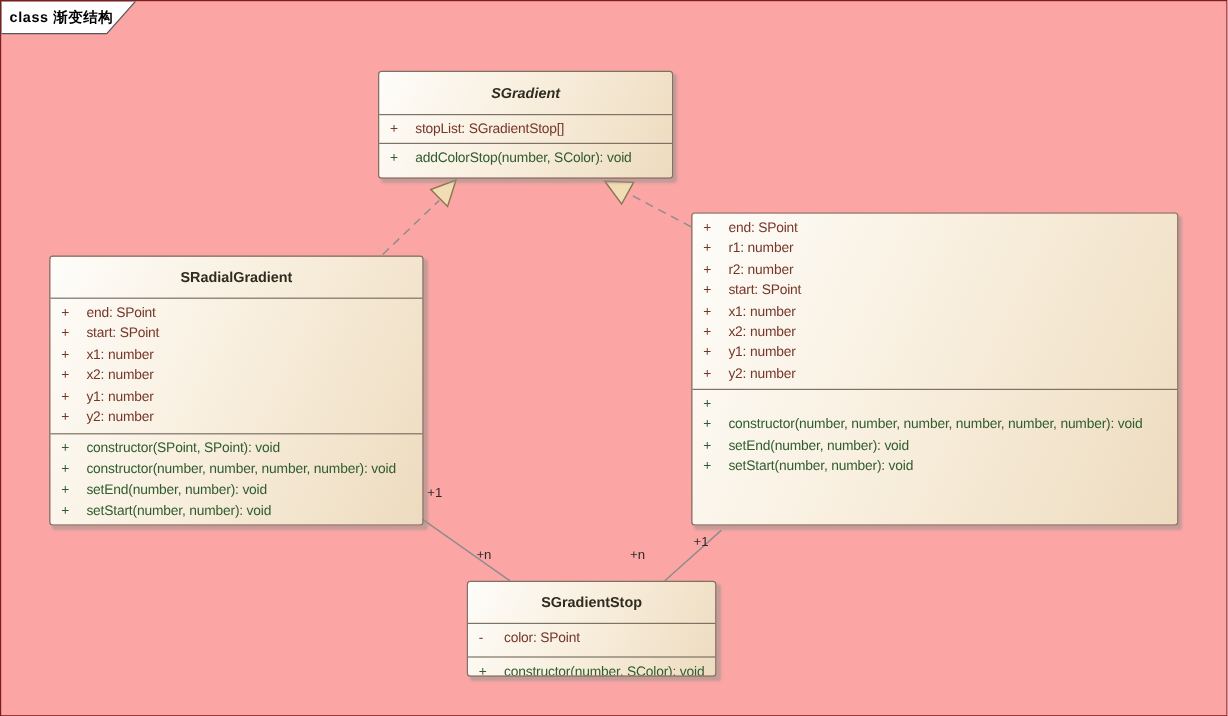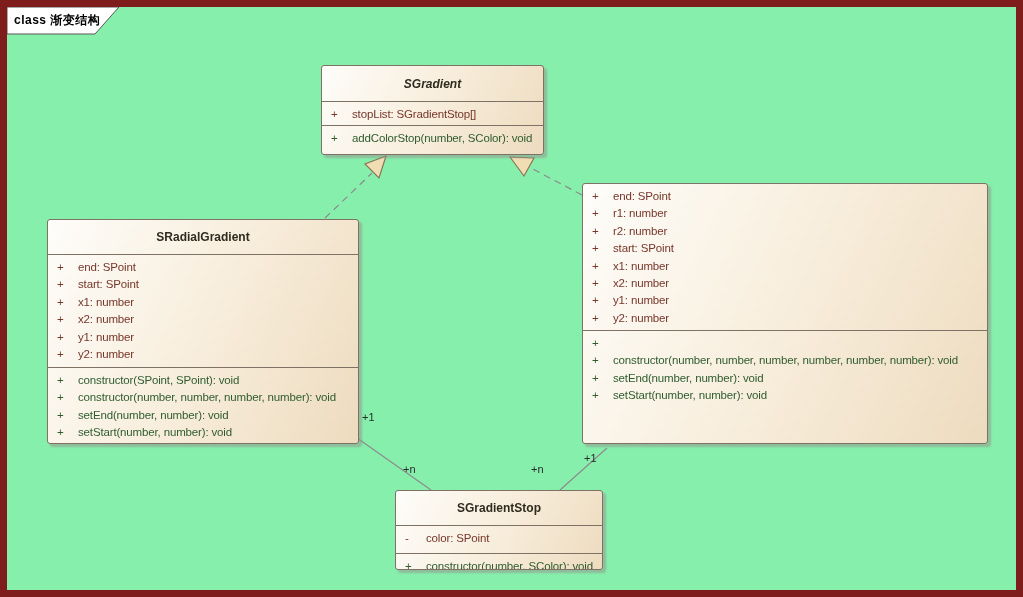--- a/index.html
+++ b/index.html
@@ -1,18 +1,18 @@
 <!DOCTYPE html>
 <html style="--attribute-text: #77362a; --method-text: #2f5c2f; --box-border: #7d7263; --connector: #8c8c8c; --arrow-fill: #f1ddb4; --arrow-stroke: #8a7653; --box-fill-light: #fefdfa; --box-fill-dark: #eddbbf;"><head>
 <meta charset="utf-8">
 <style>
   html,body{margin:0;padding:0;background:#fff;}
   .frame{
     position:relative;width:1023px;height:597px;box-sizing:border-box;
-    background:#86efac;border:7px solid #7f1d1d;overflow:hidden;
+    background:#fca5a5;border:1px solid #7f1d1d;overflow:hidden;
     font-family:"Liberation Sans",sans-serif;
     padding-left:48px;
   }
   svg.layer{position:absolute;left:0;top:0;width:100%;height:100%;}
   .tab-label{
     position:absolute;left:7px;top:5px;font-size:12px;font-weight:bold;color:#000;
     letter-spacing:0.5px;white-space:nowrap;
   }
   .uml-class{
     position:absolute;box-sizing:border-box;display:flex;flex-direction:column;
@@ -54,21 +54,21 @@
     <line class="connector dashed" x1="575" y1="188" x2="522" y2="160"></line>
     <polygon class="arrowhead" points="503,150 527,151 517,169"></polygon>
 
     <line class="connector" x1="350" y1="431" x2="424" y2="483"></line>
 
     <line class="connector" x1="600" y1="441" x2="553" y2="483"></line>
   </svg>
 
   <div class="tab-label">class 渐变结构</div>
 
-  <div class="uml-class" style="left:314px;top:58px;width:223px;height:90px;--th:35px;--ah:24px;">
+  <div class="uml-class" style="left:314px;top:58px;width:246px;height:90px;--th:35px;--ah:24px;">
     <div class="uml-title abstract">SGradient</div>
     <div class="compartment attrs">
         <div class="member attr">
           <span class="vis">+</span>
           <span class="txt">stopList: SGradientStop[]</span>
         </div>
       </div>
     <div class="compartment methods">
         <div class="member method">
           <span class="vis">+</span>

